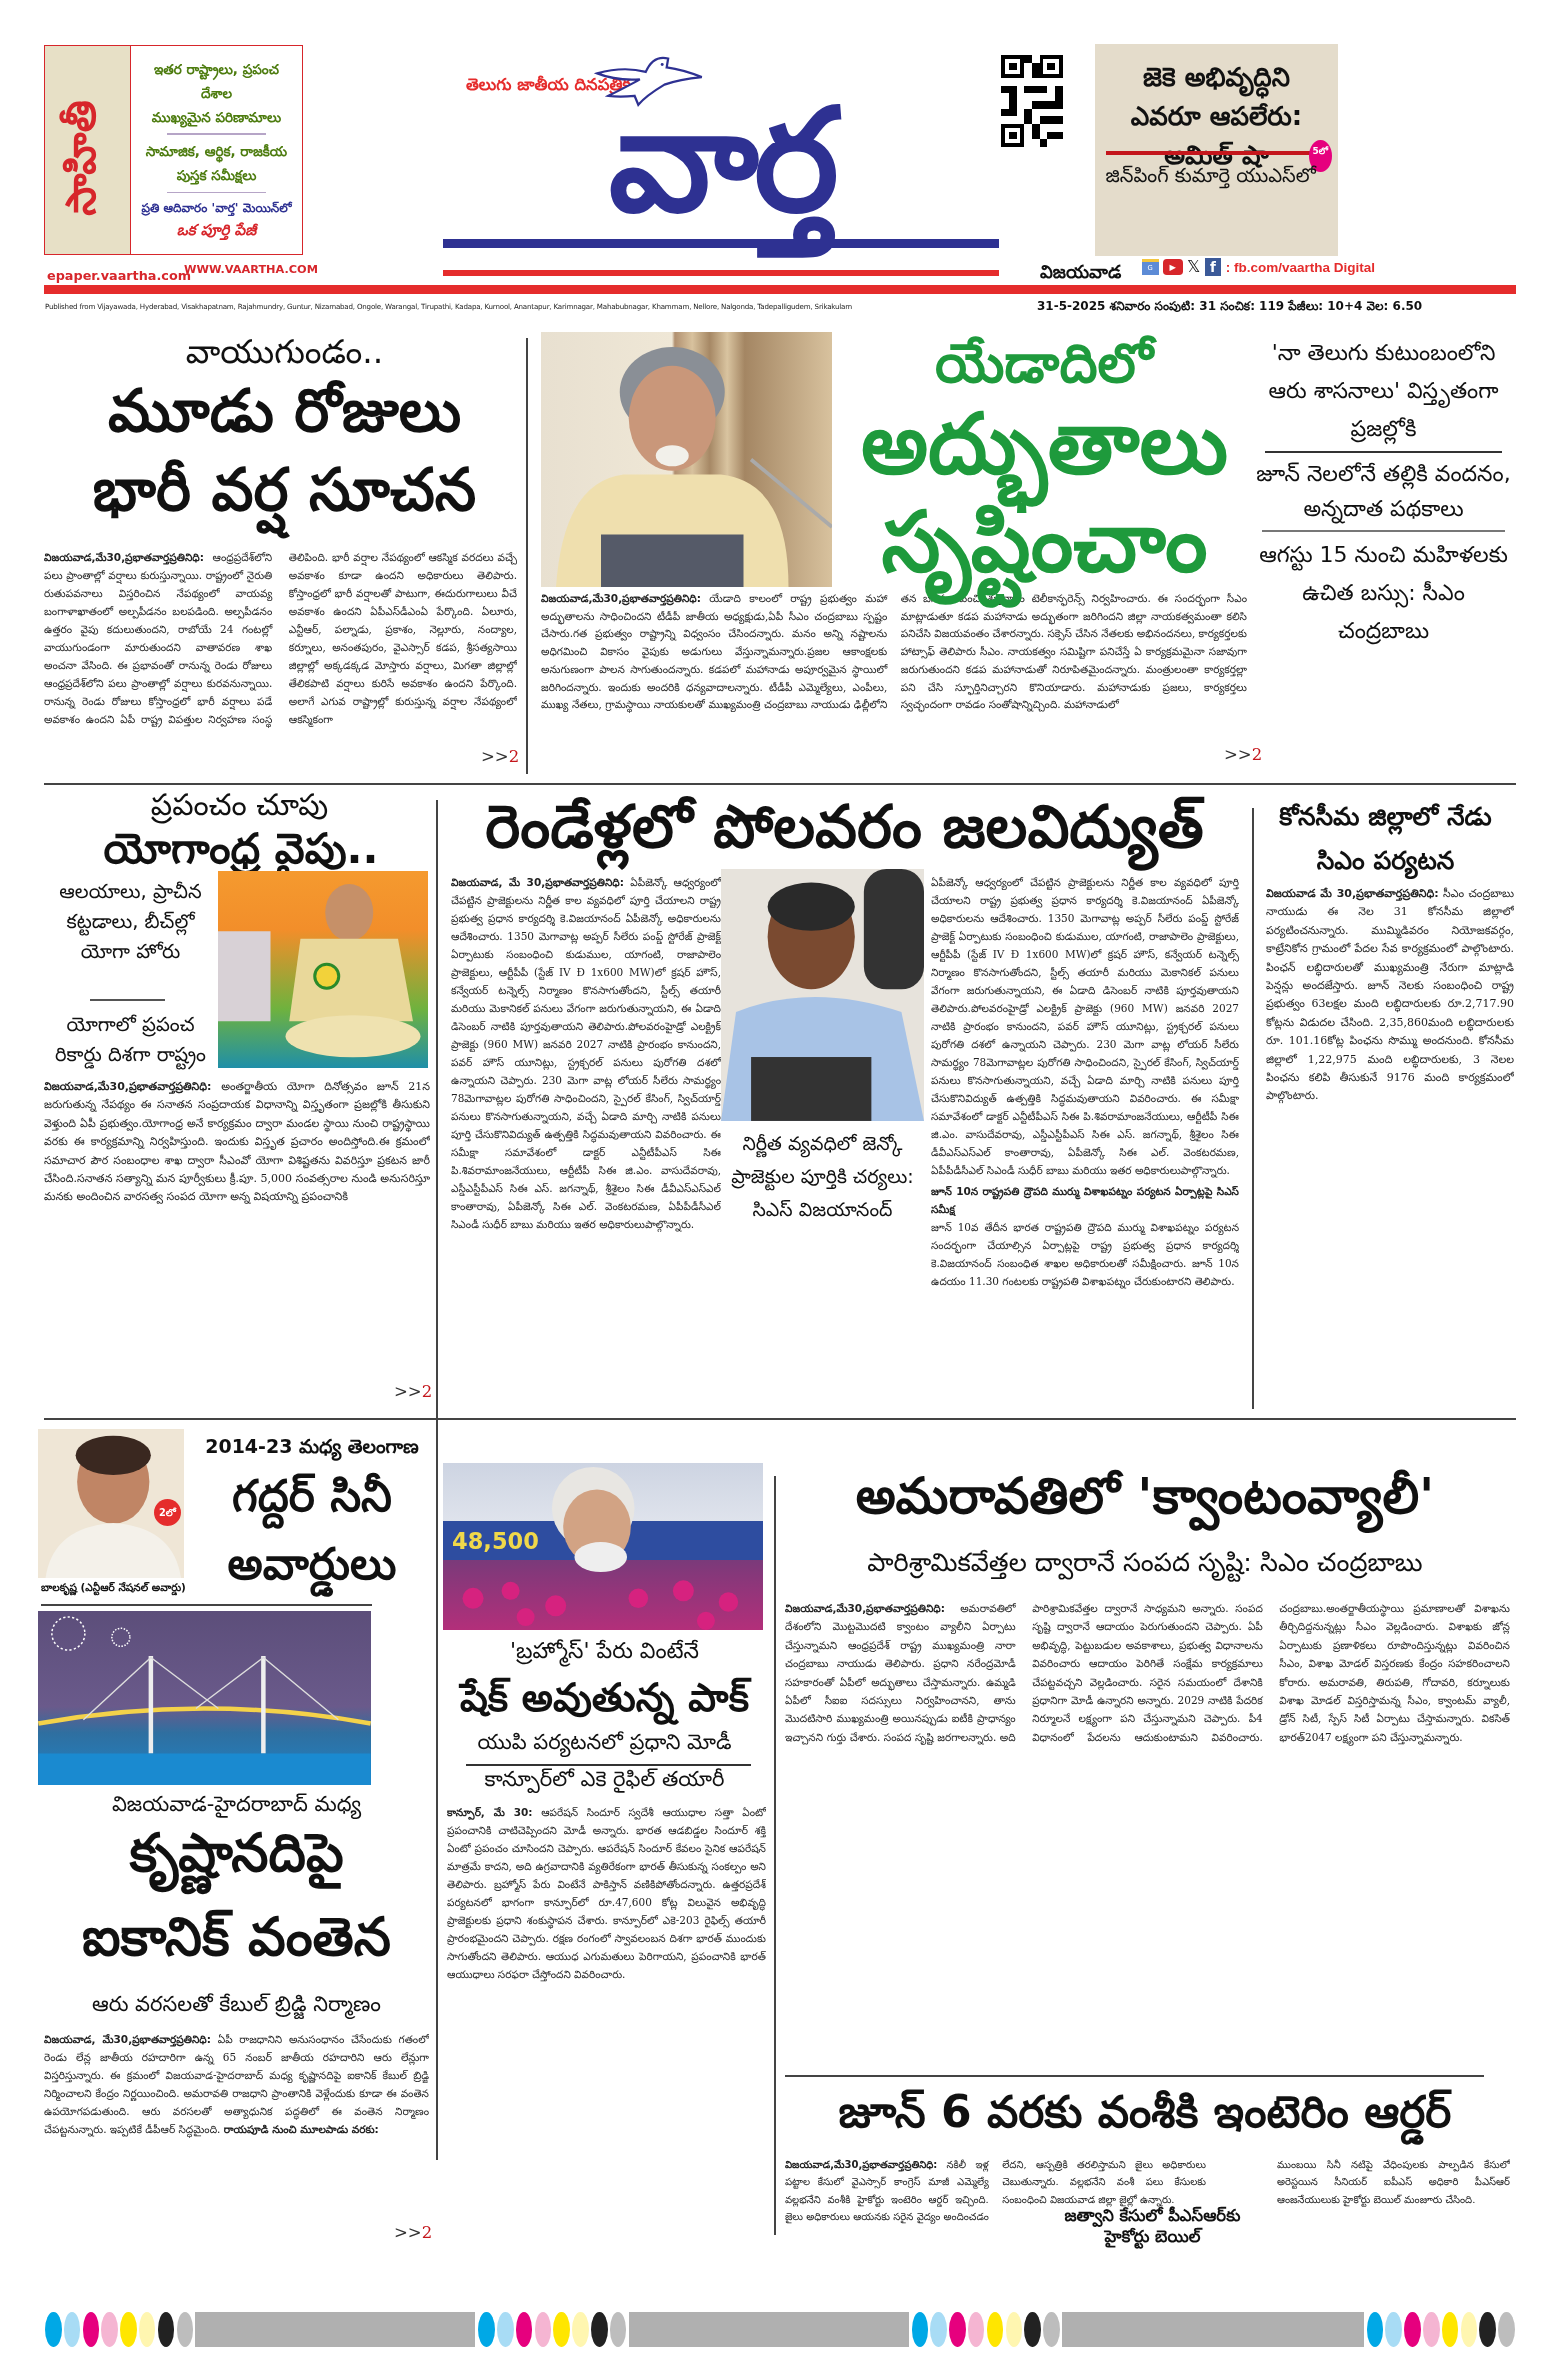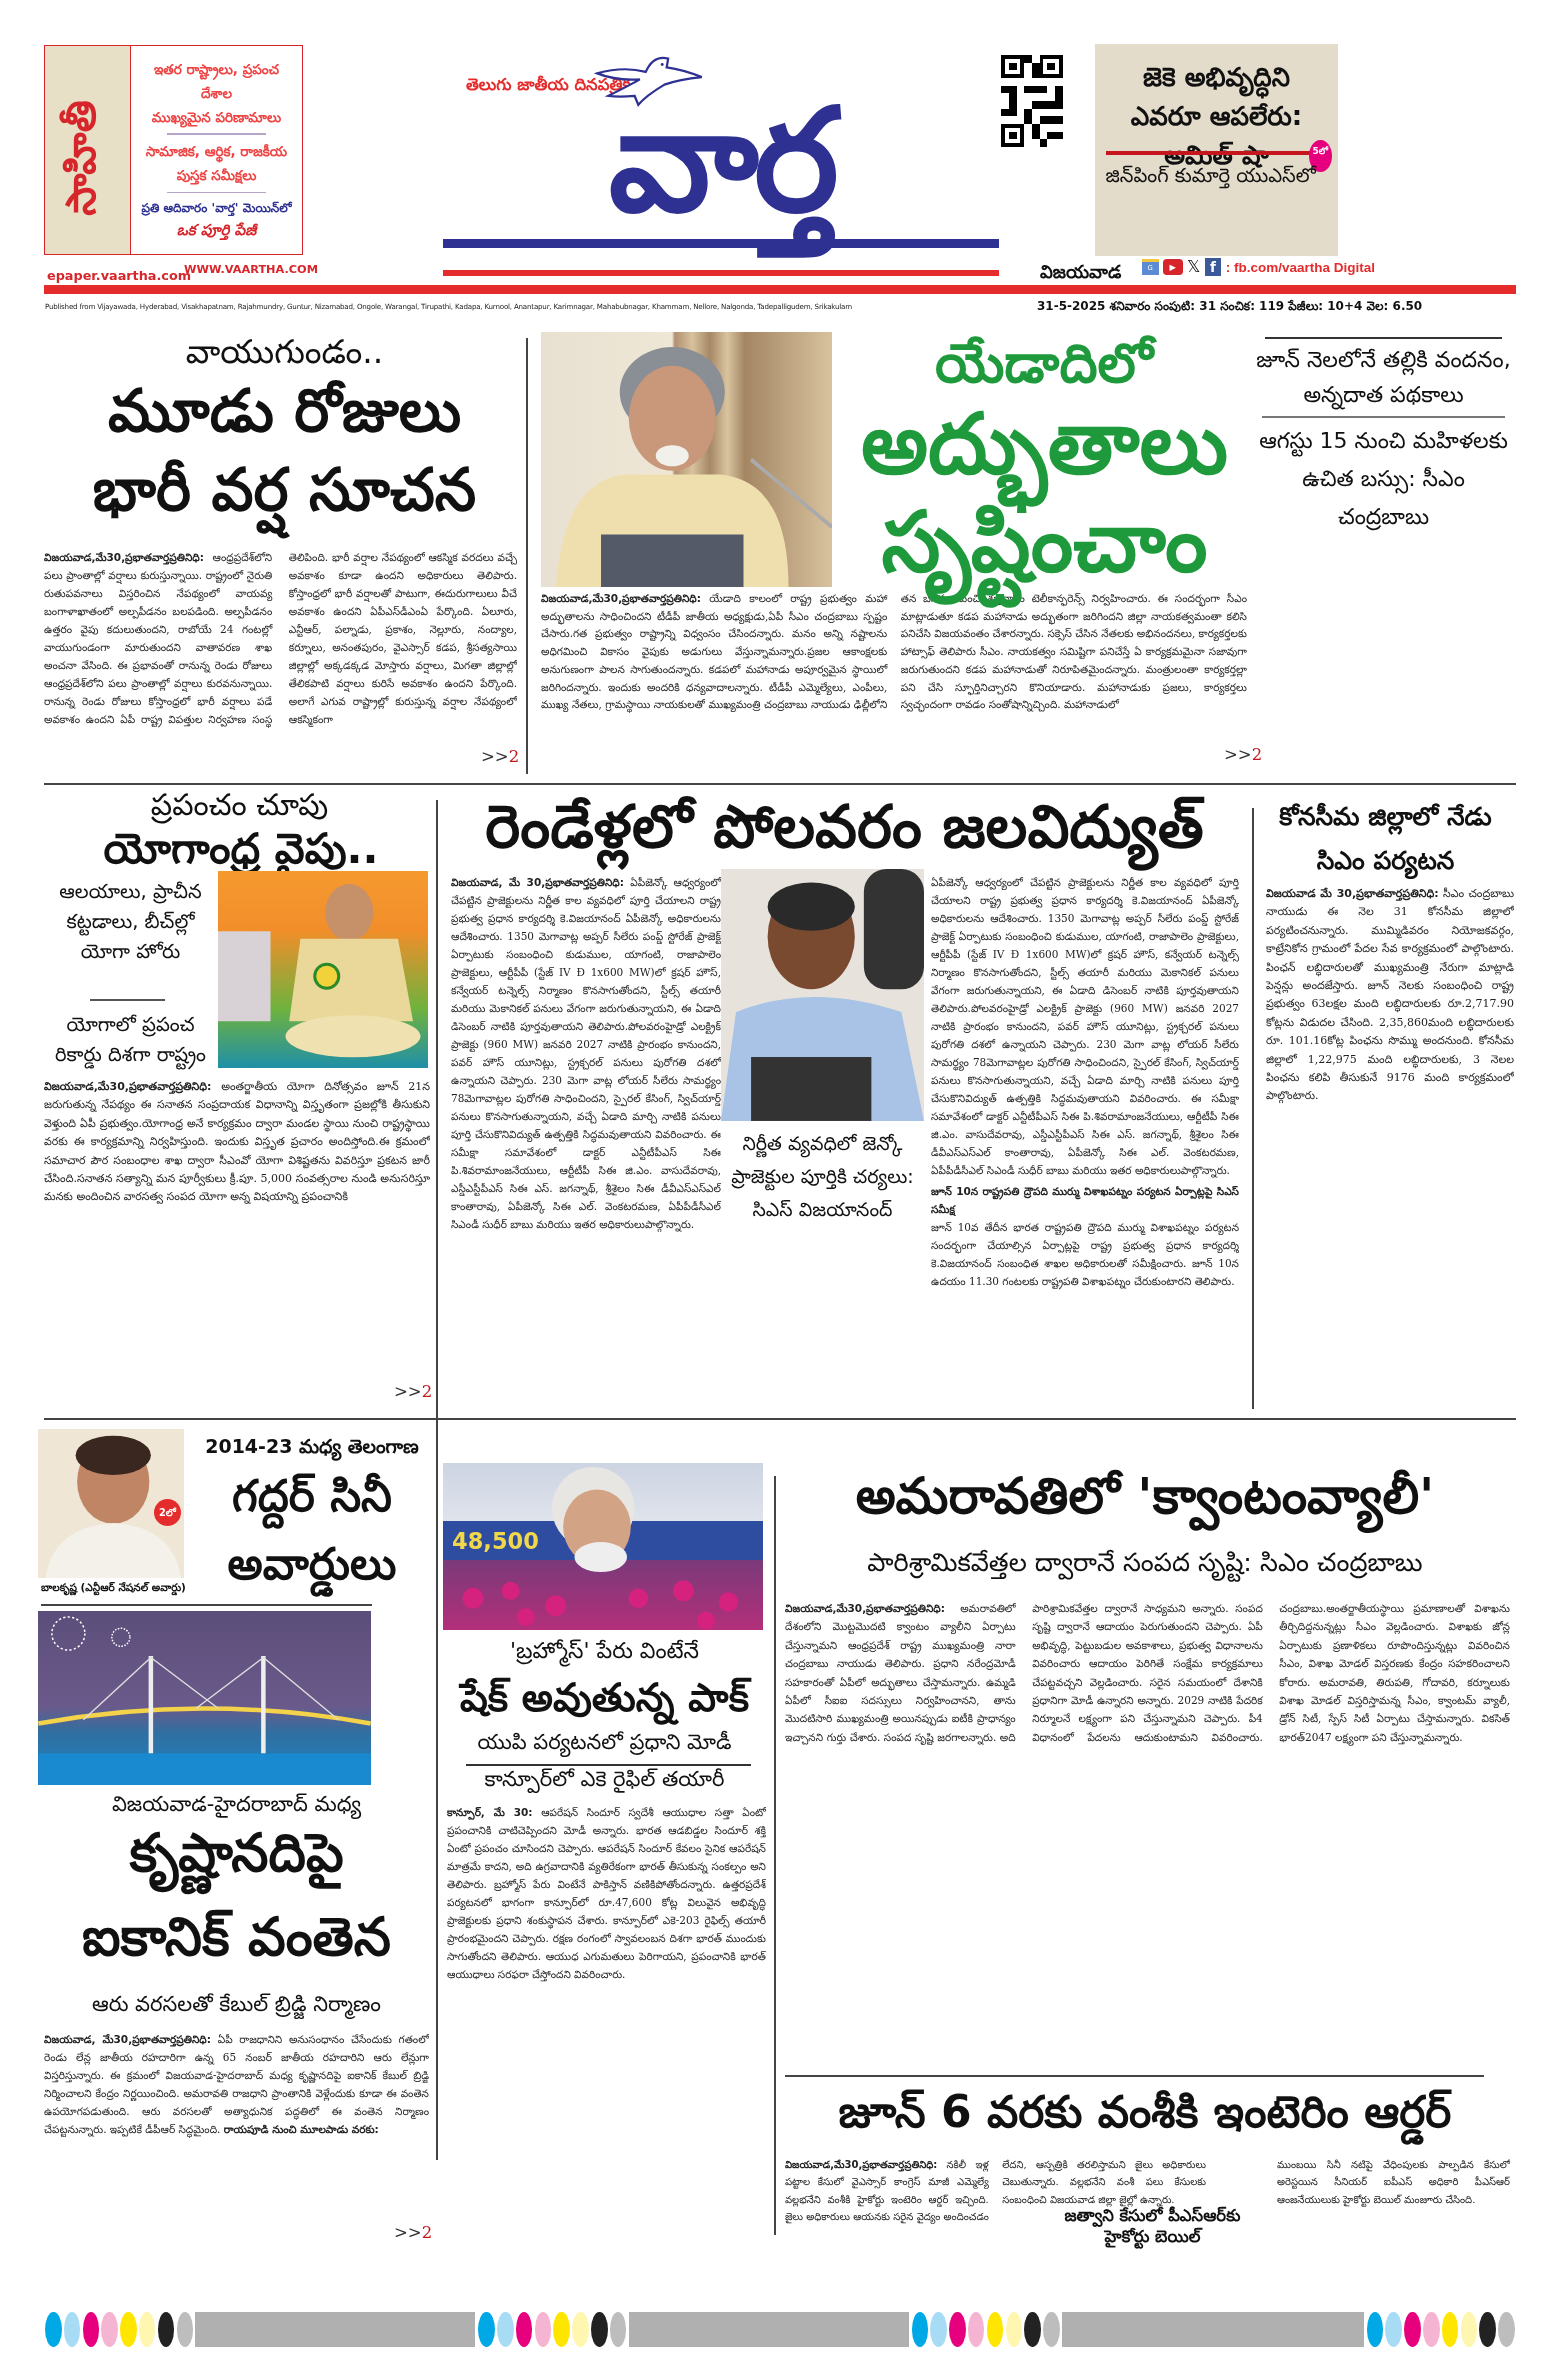--- a/index.html
+++ b/index.html
@@ -13,21 +13,21 @@
 .kicker{font-family:"DejaVu Sans",sans-serif;text-align:center;color:#111}
 .rule{background:#444;height:1.5px}
 .vrule{background:#444;width:1.5px}
 .more{color:#c4161c;font-family:"DejaVu Serif",serif;font-size:16.5px}
 .more .gt{color:#333}
 .photo{overflow:hidden}
 
 .mast-ad{border:1.5px solid #d7262b}
 .ad-left{background:#e7e0c6;border-right:1.5px solid #d7262b}
 .ad-lines div{text-align:center;font-weight:bold}
-.green{color:#ef4444}
+.green{color:#4d7c0f}
 .logo-text{color:#2e3192;font-weight:900;font-family:"DejaVu Sans",sans-serif}
 .redbar{background:#e52c2c}
 .teaser{background:#e4dccb}
 .reg{display:inline-block;border-radius:50%;width:16.5px;height:35px;margin-right:2.3px}
 .gray-blk{background:#b0b0b0;height:35px}
 </style>
 </head>
 <body>
 
 <div class="abs mast-ad" style="left:44px;top:45px;width:259px;height:210px;display:flex">
@@ -130,20 +130,21 @@
 <div class="abs body-text" style="left:541px;top:590px;width:706px;height:180px;font-size:10.5px;line-height:17.7px;column-count:2;column-gap:13.5px;overflow:hidden">
   <b>విజయవాడ,మే30,ప్రభాతవార్తప్రతినిధి:</b>
   <span>యేడాది కాలంలో రాష్ట్ర ప్రభుత్వం మహా అద్భుతాలను సాధించిందని టీడీపీ జాతీయ అధ్యక్షుడు,ఏపీ సీఎం చంద్రబాబు స్పష్టం చేసారు.గత ప్రభుత్వం రాష్ట్రాన్ని విధ్వంసం చేసిందన్నారు. మనం అన్ని నష్టాలను అధిగమించి వికాసం వైపుకు అడుగులు వేస్తున్నామన్నారు.ప్రజల ఆకాంక్షలకు అనుగుణంగా పాలన సాగుతుందన్నారు. కడపలో మహానాడు అపూర్వమైన స్థాయిలో జరిగిందన్నారు. ఇందుకు అందరికి ధన్యవాదాలన్నారు. టీడీపీ ఎమ్మెల్యేలు, ఎంపీలు, ముఖ్య నేతలు, గ్రామస్థాయి నాయకులతో ముఖ్యమంత్రి చంద్రబాబు నాయుడు ఢిల్లీలోని తన బసను నుంచి శుక్రవారం టెలీకాన్ఫరెన్స్ నిర్వహించారు. ఈ సందర్భంగా సీఎం మాట్లాడుతూ కడప మహానాడు అద్భుతంగా జరిగిందని జిల్లా నాయకత్వమంతా కలిసి పనిచేసి విజయవంతం చేశారన్నారు. సక్సెస్ చేసిన నేతలకు అభినందనలు, కార్యకర్తలకు హాట్సాఫ్ తెలిపారు సీఎం. నాయకత్వం సమిష్టిగా పనిచేస్తే ఏ కార్యక్రమమైనా సజావుగా జరుగుతుందని కడప మహానాడుతో నిరూపితమైందన్నారు. మంత్రులంతా కార్యకర్తల్లా పని చేసి స్ఫూర్తినిచ్చారని కొనియాడారు. మహానాడుకు ప్రజలు, కార్యకర్తలు స్వచ్ఛందంగా రావడం సంతోషాన్నిచ్చింది. మహానాడులో</span>
 </div>
 <div class="abs more" style="left:1224px;top:745px"><span class="gt">&gt;&gt;</span><span>2</span></div>
 <div class="abs hl" style="left:841px;top:334px;width:406px;font-size:54px;color:#1e9a3c;font-weight:900">యేడాదిలో</div>
 <div class="abs hl" style="left:834px;top:398px;width:421px;font-size:84px;color:#1e9a3c;font-weight:900">అద్భుతాలు</div>
 <div class="abs hl" style="left:834px;top:496px;width:421px;font-size:84px;color:#1e9a3c;font-weight:900">సృష్టించాం</div>
 
 <div class="abs" style="left:1256px;top:334px;width:255px">
+  <div style="font-size:22px;line-height:38px;text-align:center">'నా తెలుగు కుటుంబంలోని ఆరు శాసనాలు' విస్తృతంగా ప్రజల్లోకి</div>
   <div class="rule" style="margin:3px 9px;height:1.5px;background:#333"></div>
   <div style="font-size:22px;line-height:35px;text-align:center">జూన్ నెలలోనే తల్లికి వందనం, అన్నదాత పథకాలు</div>
   <div class="rule" style="margin:4.5px 6px;height:1.5px;background:#777"></div>
   <div style="font-size:22px;line-height:38px;text-align:center">ఆగస్టు 15 నుంచి మహిళలకు ఉచిత బస్సు: సీఎం చంద్రబాబు</div>
 </div>
 
 <div class="abs rule" style="left:44px;top:783px;width:1472px"></div>
 
 <div class="abs kicker" style="left:44px;top:787px;width:391px;font-size:30px">ప్రపంచం చూపు</div>
 <div class="abs hl" style="left:38px;top:826px;width:406px;font-size:42px">యోగాంధ్ర వైపు..</div>

